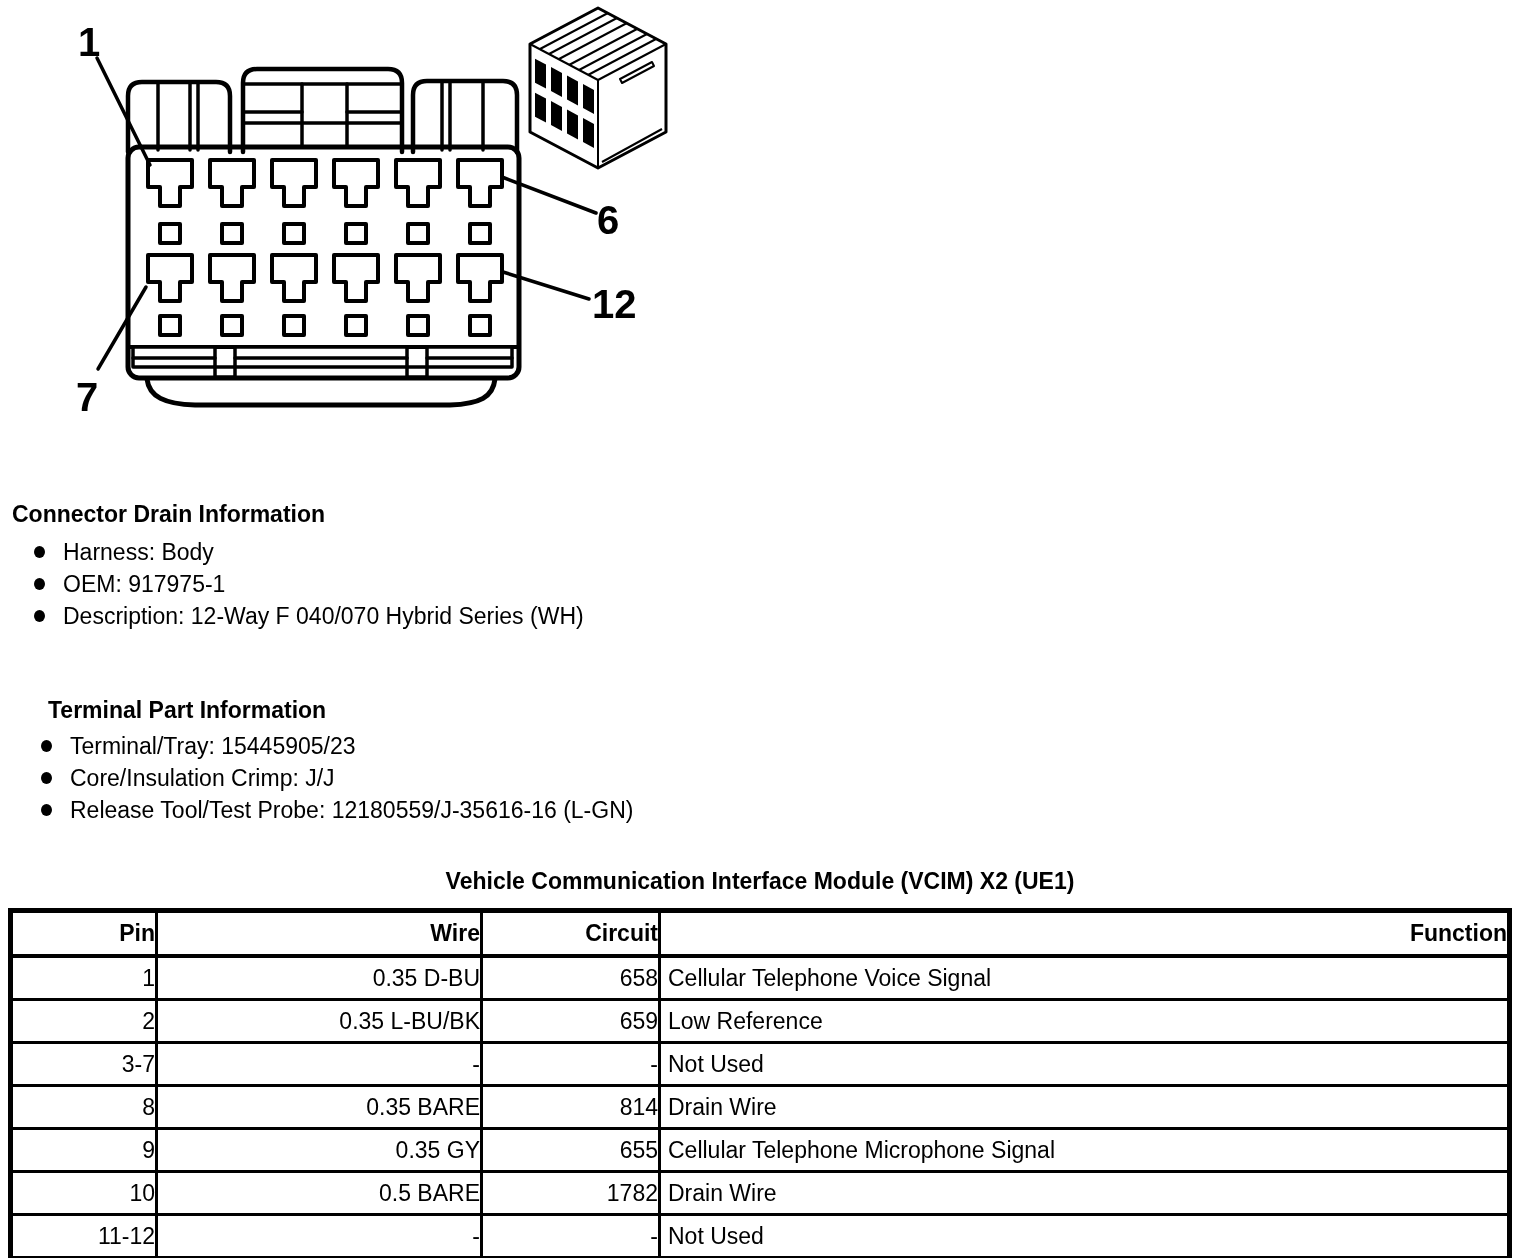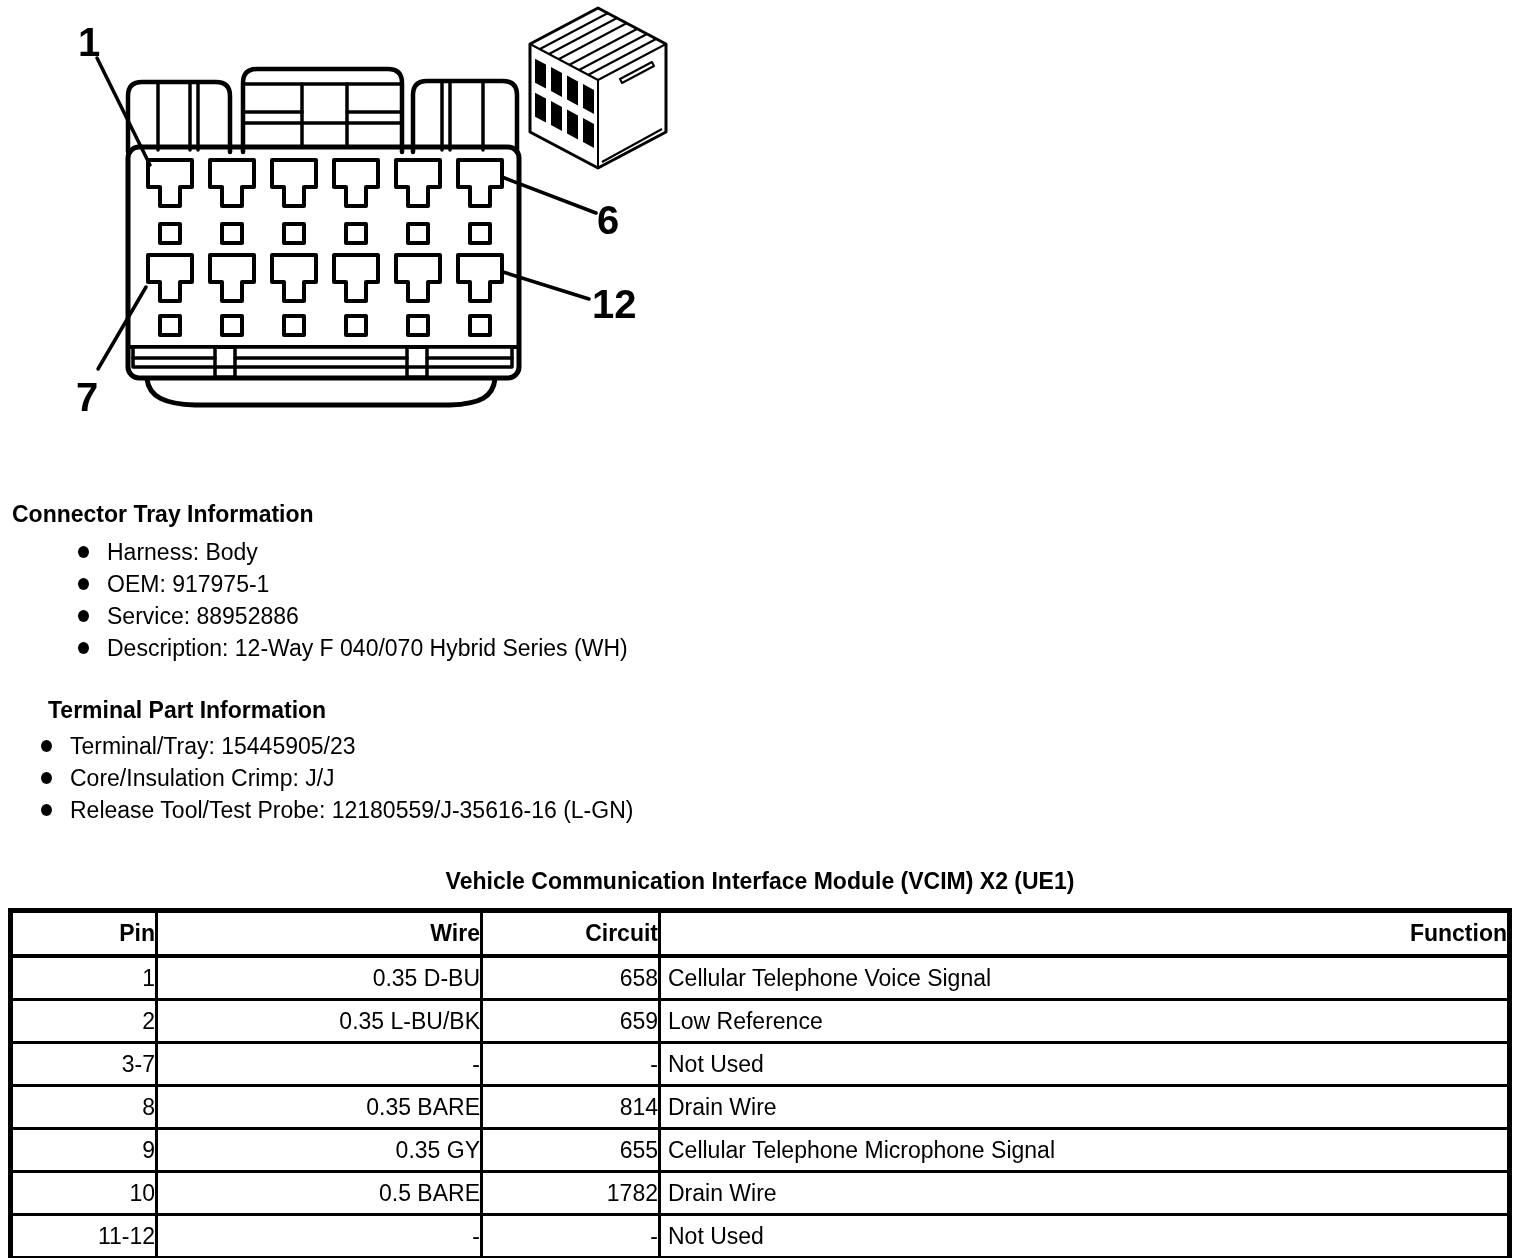--- a/index.html
+++ b/index.html
@@ -9,21 +9,21 @@
   }
   #diagram-svg{position:absolute;left:0;top:0;}
   .section-heading{
     position:absolute;left:12px;font-size:23px;font-weight:bold;line-height:24px;white-space:nowrap;
   }
   #connector-heading{top:483px;}
   #terminal-heading{top:679px;margin-left:36px;}
   ul.bullet-list{
     position:absolute;left:0;margin:0;padding:0;list-style:none;font-size:23px;line-height:24px;
   }
-  #connector-list{top:540px;padding-left:44px;}
+  #connector-list{top:540px;}
   #terminal-list{top:734px;margin-left:7px;}
   ul.bullet-list li{position:relative;padding-left:63px;margin-bottom:8px;white-space:nowrap;height:24px;}
   ul.bullet-list .bullet{
     position:absolute;left:34px;top:6px;width:11px;height:12px;border-radius:50%;background:#000;
   }
   #table-title{
     position:absolute;top:868px;left:0;width:1520px;text-align:center;
     font-size:23px;font-weight:bold;line-height:26px;
   }
   #pinout{
@@ -165,34 +165,30 @@
           <rect x="53" y="46" width="11" height="24"></rect>
       </g>
 
       <g stroke-width="2" fill="none">
         <polygon points="652,62 620,79 622,83 654,66"></polygon>
         <line x1="602" y1="162" x2="662" y2="129"></line>
       </g>
     </g>
   </svg>
 
-  <h2 id="connector-heading" class="section-heading">Connector Tray Information</h2>
+  <h2 id="connector-heading" class="section-heading">Connector Drain Information</h2>
 
   <ul id="connector-list" class="bullet-list">
     <li>
       <span class="bullet"></span>
       <span>Harness: Body</span>
     </li>
     <li>
       <span class="bullet"></span>
       <span>OEM: 917975-1</span>
-    </li>
-    <li>
-      <span class="bullet"></span>
-      <span>Service: 88952886</span>
     </li>
     <li>
       <span class="bullet"></span>
       <span>Description: 12-Way F 040/070 Hybrid Series (WH)</span>
     </li>
   </ul>
 
   <h2 id="terminal-heading" class="section-heading">Terminal Part Information</h2>
 
   <ul id="terminal-list" class="bullet-list">

